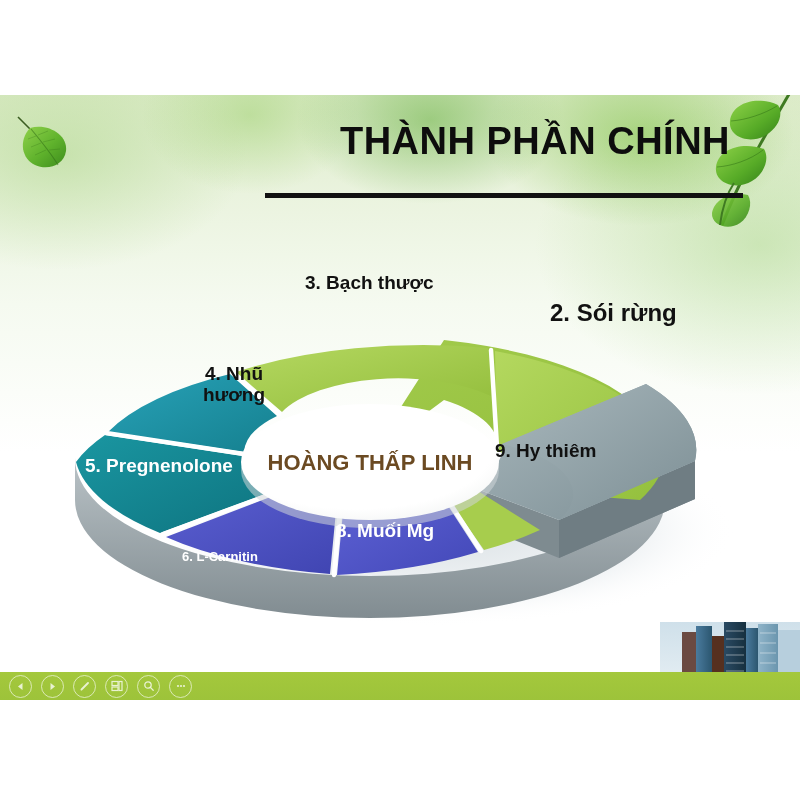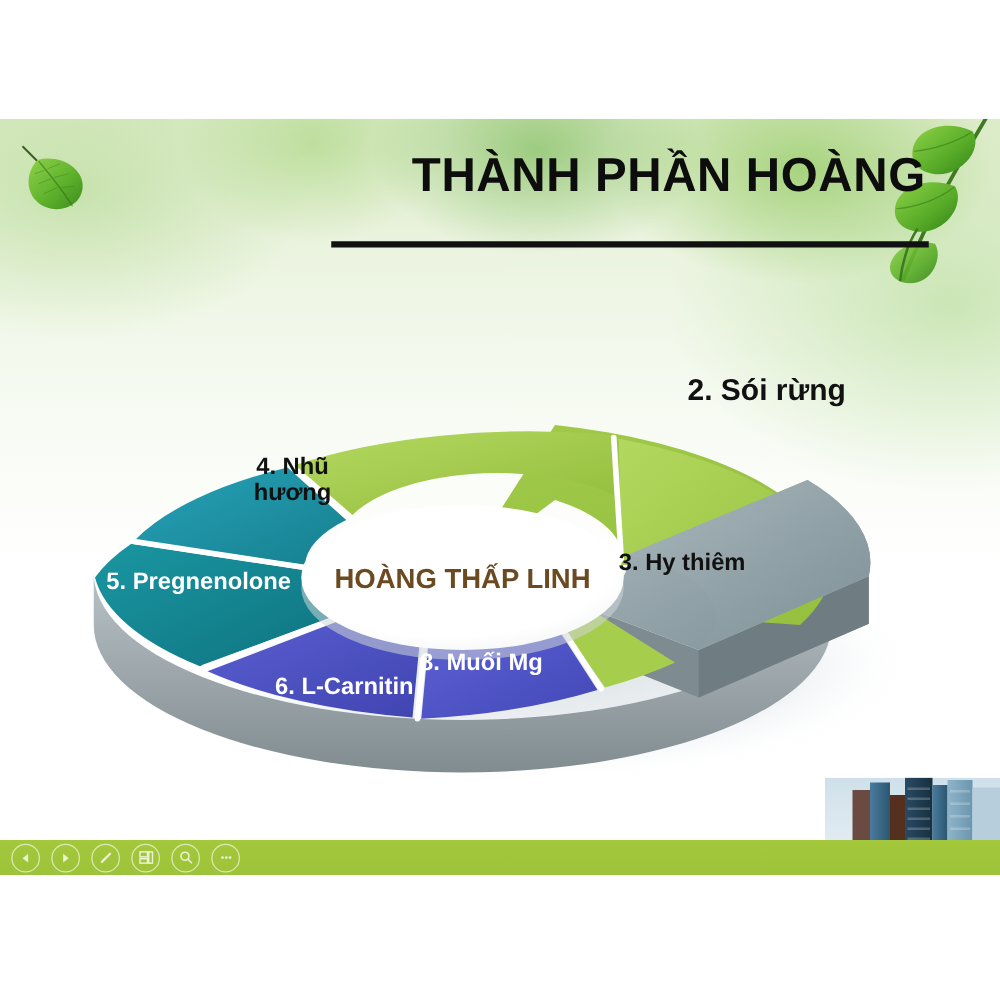--- a/index.html
+++ b/index.html
@@ -94,21 +94,21 @@
     </defs>
     <path d="M132 2 C110 40, 85 80, 62 138" stroke="#3f7a22" stroke-width="3" fill="none"></path>
     <path d="M118 18 C96 8, 72 16, 70 34 C68 50, 90 58, 106 48 C118 41, 124 28, 118 18 Z" fill="url(#lg2)"></path>
     <path d="M71 34 C86 33, 104 27, 117 19" stroke="#2d6d14" stroke-width="1" fill="none" opacity=".5"></path>
     <path d="M104 62 C82 54, 58 62, 56 80 C54 96, 76 104, 92 94 C104 87, 110 72, 104 62 Z" fill="url(#lg2)"></path>
     <path d="M57 80 C72 79, 90 73, 103 63" stroke="#2d6d14" stroke-width="1" fill="none" opacity=".5"></path>
     <path d="M88 108 C72 104, 54 112, 52 126 C51 138, 68 144, 80 136 C89 130, 93 116, 88 108 Z" fill="url(#lg2)" opacity=".9"></path>
     <path d="M74 96 C66 108, 62 122, 60 138" stroke="#3f7a22" stroke-width="2" fill="none"></path>
   </svg>
 
-  <div id="title">THÀNH PHẦN HOÀNG</div>
+  <div id="title">THÀNH PHẦN CHÍNH</div>
   <div id="title-rule"></div>
 
   <div id="chart">
     <svg viewBox="0 0 730 460" width="730" height="460">
       <defs>
 
         <radialGradient id="floorShadow" cx="50%" cy="50%" r="50%">
           <stop offset="0%" stop-color="#d7dee2" stop-opacity=".95"></stop>
           <stop offset="70%" stop-color="#e6ebee" stop-opacity=".55"></stop>
           <stop offset="100%" stop-color="#ffffff" stop-opacity="0"></stop>
@@ -226,31 +226,32 @@
         <path d="M441 351 L406 297"></path>
       </g>
 
       <ellipse cx="330" cy="270" rx="129" ry="58" fill="#cfd6d8" opacity=".55"></ellipse>
       <ellipse cx="330" cy="262" rx="129" ry="58" fill="url(#holeGrad)"></ellipse>
 
       <text x="330" y="270" text-anchor="middle" font-family="Liberation Sans, sans-serif" font-size="22" font-weight="bold" fill="#6b4a22" id="center-label-text">HOÀNG THẤP LINH</text>
     </svg>
 
     
-    <div class="seg-label" style="left:455px;top:240px;font-size:19px;color:#111;">3. Hy thiêm</div>
+    <div class="seg-label" style="left:455px;top:240px;font-size:19px;color:#111;">9. Hy thiêm</div>
 
     <div class="seg-label" style="left:510px;top:100px;font-size:24px;color:#111;text-align:right;">2. Sói rừng</div>
 
+    <div class="seg-label" style="left:265px;top:72px;font-size:19px;color:#111;">3. Bạch thược</div>
 
     <div class="seg-label" style="left:139px;top:140px;font-size:19px;color:#111;text-align:center;width:110px;margin-top:23px;">4. Nhũ
 hương</div>
 
     <div class="seg-label" style="left:45px;top:255px;font-size:19px;color:#fff;">5. Pregnenolone</div>
 
-    <div class="seg-label" style="left:142px;top:339px;font-size:19px;color:#fff;margin-left:38px;">6. L-Carnitin</div>
+    <div class="seg-label" style="left:142px;top:350px;font-size:13px;color:#fff;">6. L-Carnitin</div>
 
     <div class="seg-label" style="left:296px;top:320px;font-size:19px;color:#fff;">8. Muối Mg</div>
   </div>
 
   <div id="building">
     <svg viewBox="0 0 140 88" width="140" height="88">
       <defs>
         <linearGradient id="sky" x1="0" y1="0" x2="0" y2="1">
           <stop offset="0%" stop-color="#cfe0ea"></stop>
             <stop offset="100%" stop-color="#eef4f7"></stop>

